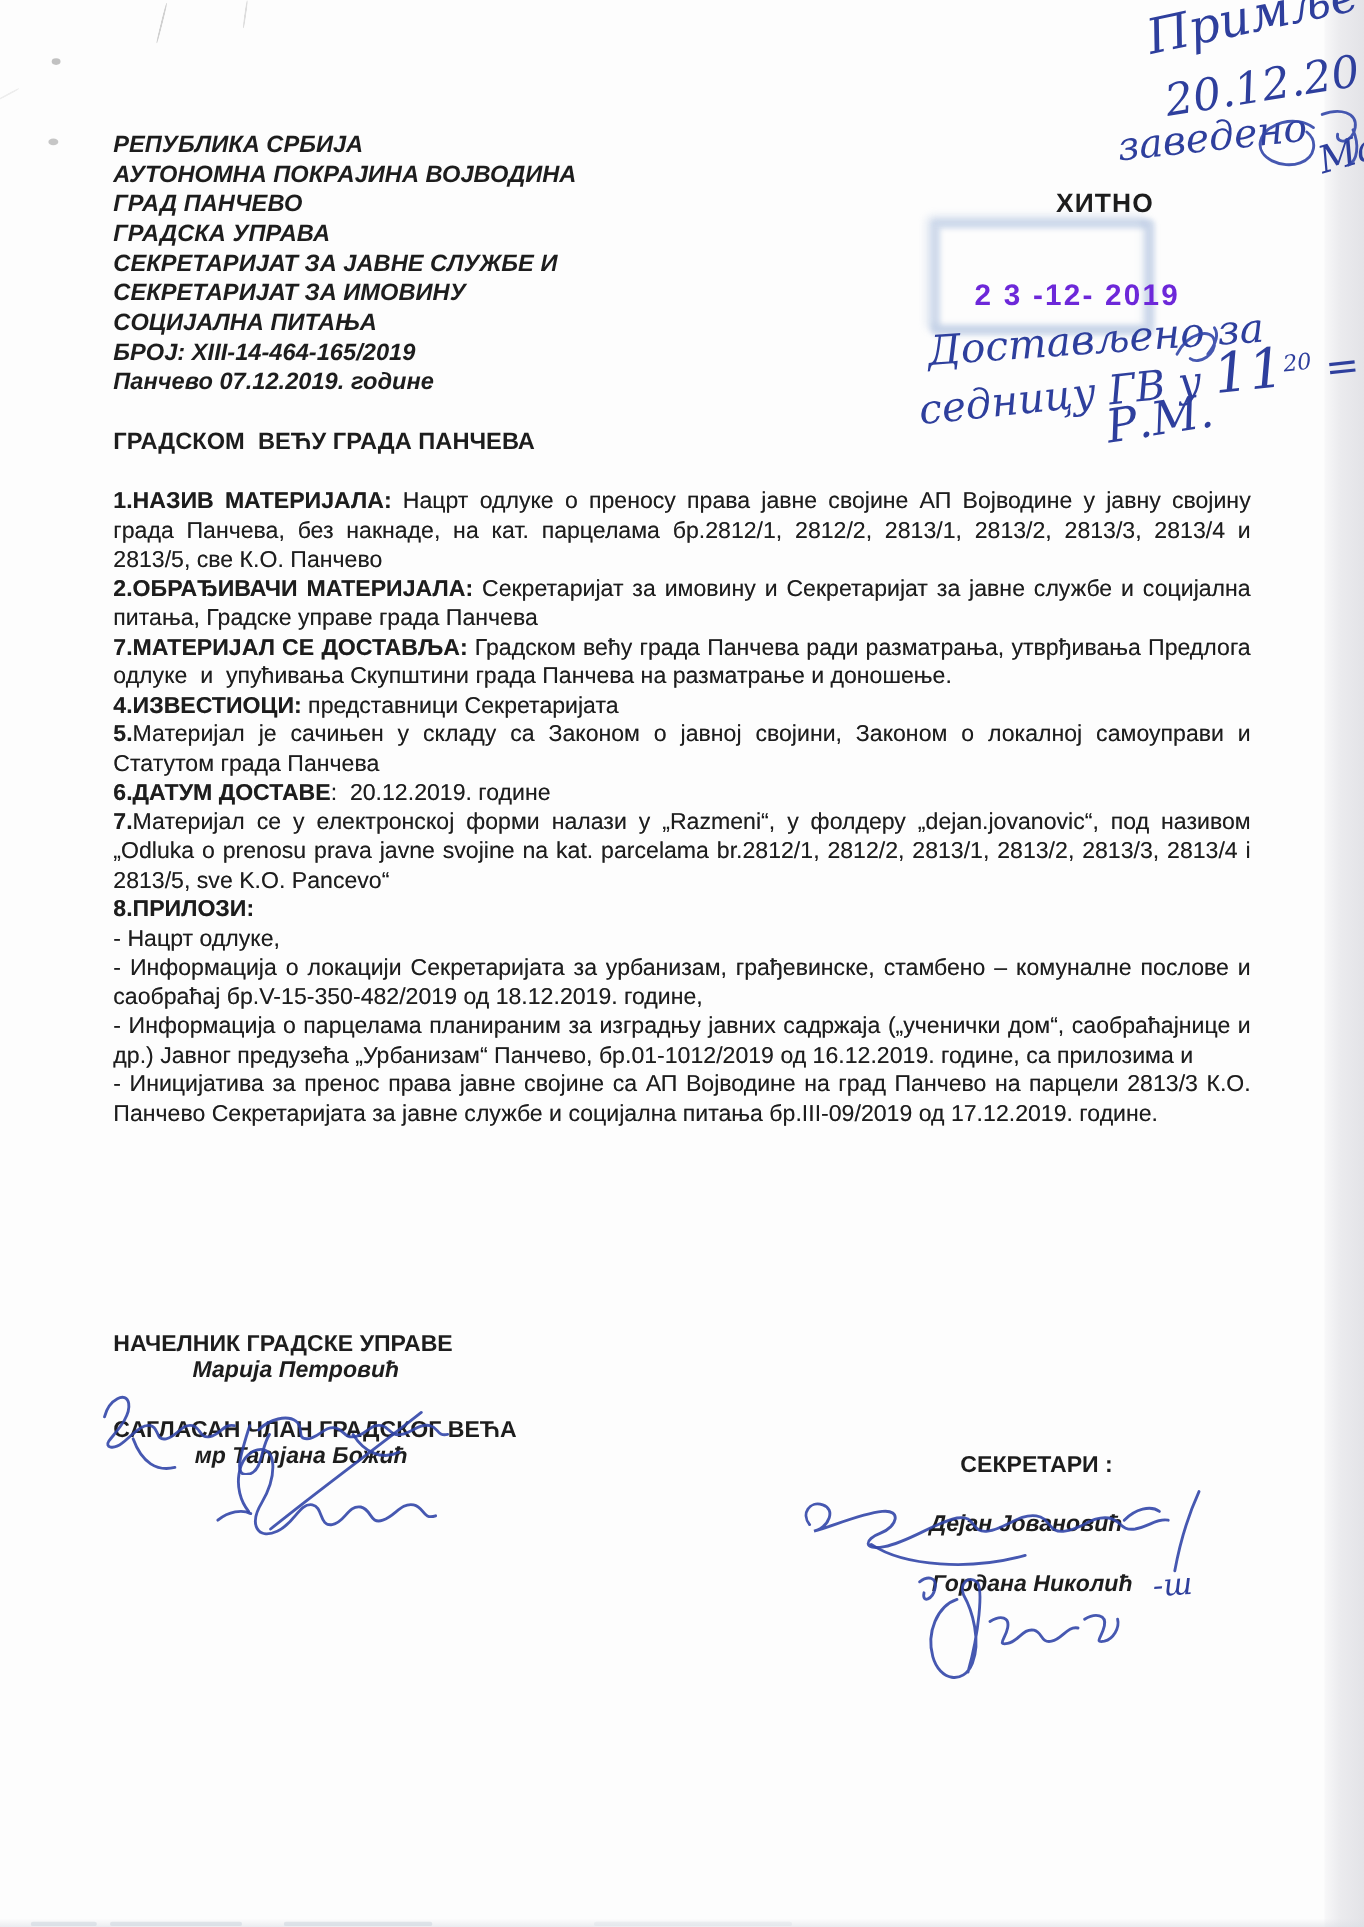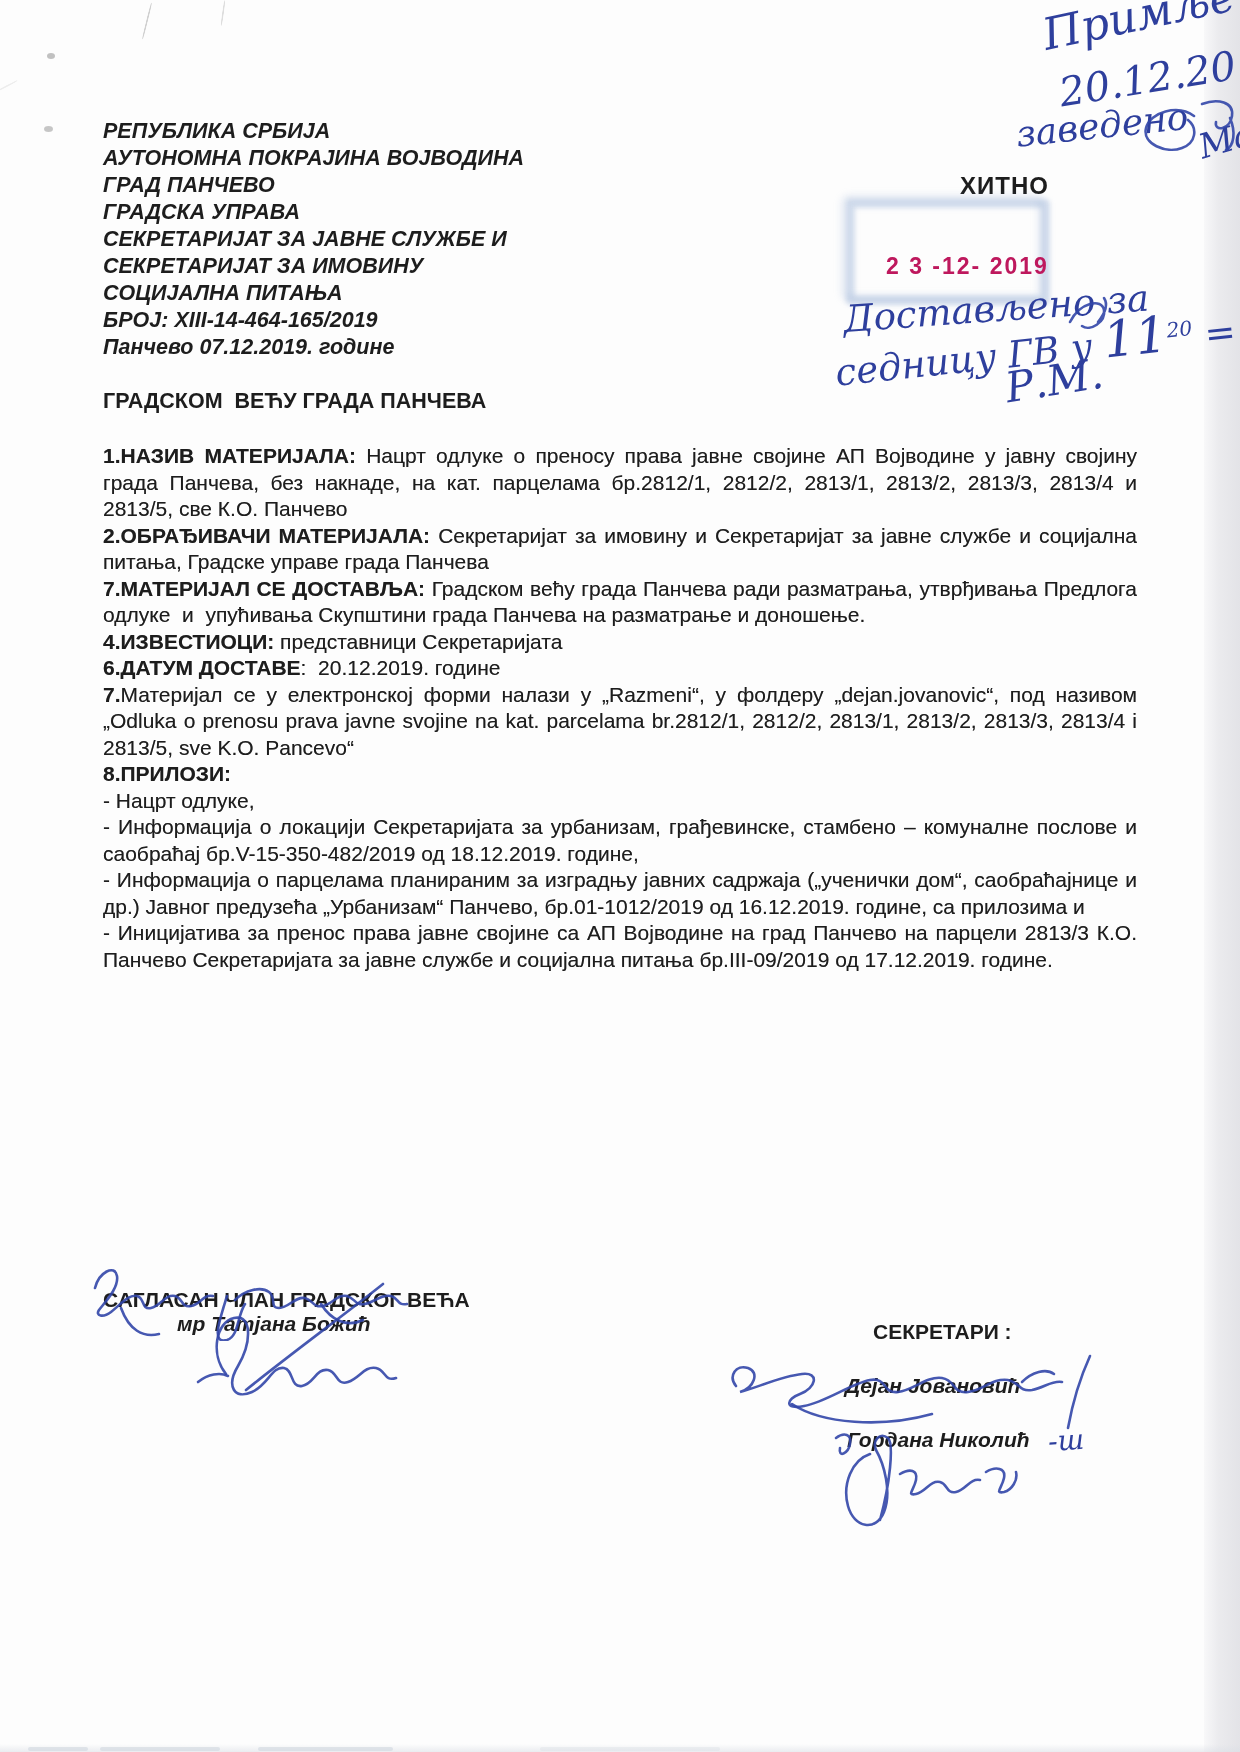--- a/index.html
+++ b/index.html
@@ -37,21 +37,21 @@
   .sig-svg{position:absolute;}
   .sig-svg path,.sig-svg ellipse{fill:none;stroke:#3246a8;stroke-width:2.6;stroke-linecap:round;opacity:.9;}
 
   
   .stamp{position:absolute;left:846px;top:199px;width:204px;height:106px;}
   .stamp .frame{position:absolute;inset:0;border:9px solid rgba(116,148,201,.30);
     border-radius:5px;filter:blur(2.6px);}
   .stamp .frame2{position:absolute;inset:-4px 6px 4px -5px;border:6px solid rgba(116,148,201,.18);
     border-radius:8px;filter:blur(3.5px);}
   .stamp .date{position:absolute;left:40px;top:54px;font-family:"Liberation Sans",sans-serif;
-    font-weight:bold;font-size:23px;letter-spacing:2px;color:#be185d;filter:blur(.4px);white-space:nowrap;}
+    font-weight:bold;font-size:27px;letter-spacing:2px;color:#6d28d9;filter:blur(.4px);white-space:nowrap;}
   .blue-suffix{position:absolute;font-family:"DejaVu Serif",serif;font-style:italic;color:#2e3f9d;}
 </style>
 </head>
 <body>
 
 <div class="page">
 
   <div class="edge-right"></div>
   <div class="edge-bottom">
     <div class="seg" style="left:28px;width:60px;"></div>
@@ -79,29 +79,34 @@
 
   <div class="urgent">ХИТНО</div>
 
   <div class="addressee">ГРАДСКОМ&nbsp; ВЕЋУ ГРАДА ПАНЧЕВА</div>
 
   <div class="body-block">
     <p><b>1.НАЗИВ МАТЕРИЈАЛА: </b><span>Нацрт одлуке о преносу права јавне својине АП Војводине у јавну својину града Панчева, без накнаде, на кат. парцелама бр.2812/1, 2812/2, 2813/1, 2813/2, 2813/3, 2813/4 и 2813/5, све К.О. Панчево</span></p>
     <p><b>2.ОБРАЂИВАЧИ МАТЕРИЈАЛА: </b><span>Секретаријат за имовину и Секретаријат за јавне службе и социјална питања, Градске управе града Панчева</span></p>
     <p><b>7.МАТЕРИЈАЛ СЕ ДОСТАВЉА: </b><span>Градском већу града Панчева ради разматрања, утврђивања Предлога одлуке&nbsp; и&nbsp; упућивања Скупштини града Панчева на разматрање и доношење.</span></p>
     <p><b>4.ИЗВЕСТИОЦИ: </b><span>представници Секретаријата</span></p>
+    <p><b>5.</b><span>Материјал је сачињен у складу са Законом о јавној својини, Законом о локалној самоуправи и Статутом града Панчева</span></p>
     <p><b>6.ДАТУМ ДОСТАВЕ</b><span>:&nbsp; 20.12.2019. године</span></p>
     <p><b>7.</b><span>Материјал се у електронској форми налази у „Razmeni“, у фолдеру „dejan.jovanovic“, под називом „Odluka o prenosu prava javne svojine na kat. parcelama br.2812/1, 2812/2, 2813/1, 2813/2, 2813/3, 2813/4 i 2813/5, sve K.O. Pancevo“</span></p>
     <p><b>8.ПРИЛОЗИ:</b></p>
     <p>- Нацрт одлуке,</p>
     <p>- Информација о локацији Секретаријата за урбанизам, грађевинске, стамбено – комуналне послове и саобраћај бр.V-15-350-482/2019 од 18.12.2019. године,</p>
     <p>- Информација о парцелама планираним за изградњу јавних садржаја („ученички дом“, саобраћајнице и др.) Јавног предузећа „Урбанизам“ Панчево, бр.01-1012/2019 од 16.12.2019. године, са прилозима и</p>
     <p>- Иницијатива за пренос права јавне својине са АП Војводине на град Панчево на парцели 2813/3 К.О. Панчево Секретаријата за јавне службе и социјална питања бр.III-09/2019 од 17.12.2019. године.</p>
   </div>
 
+  <div class="signoff" style="left:103px;top:1210px;">
+    <div>НАЧЕЛНИК ГРАДСКЕ УПРАВЕ</div>
+    <div class="name" style="margin-left:72px;">Марија Петровић</div>
+  </div>
   <div class="signoff" style="left:103px;top:1288px;">
     <div>САГЛАСАН ЧЛАН ГРАДСКОГ ВЕЋА</div>
     <div class="name" style="margin-left:74px;">мр Татјана Божић</div>
   </div>
   <div class="signoff" style="left:873px;top:1320px;">СЕКРЕТАРИ :</div>
   <div class="signoff name" style="left:845px;top:1374px;font-style:italic;">Дејан Јовановић</div>
   <div class="signoff name" style="left:847px;top:1428px;font-style:italic;">Гордана Николић</div>
   <div class="blue-suffix" style="left:1048px;top:1424px;font-size:28px;transform:rotate(-4deg);">-ш</div>
 
   <div class="hand" style="left:1038px;top:10px;font-size:44px;transform:rotate(-12deg);">Примљено</div>

